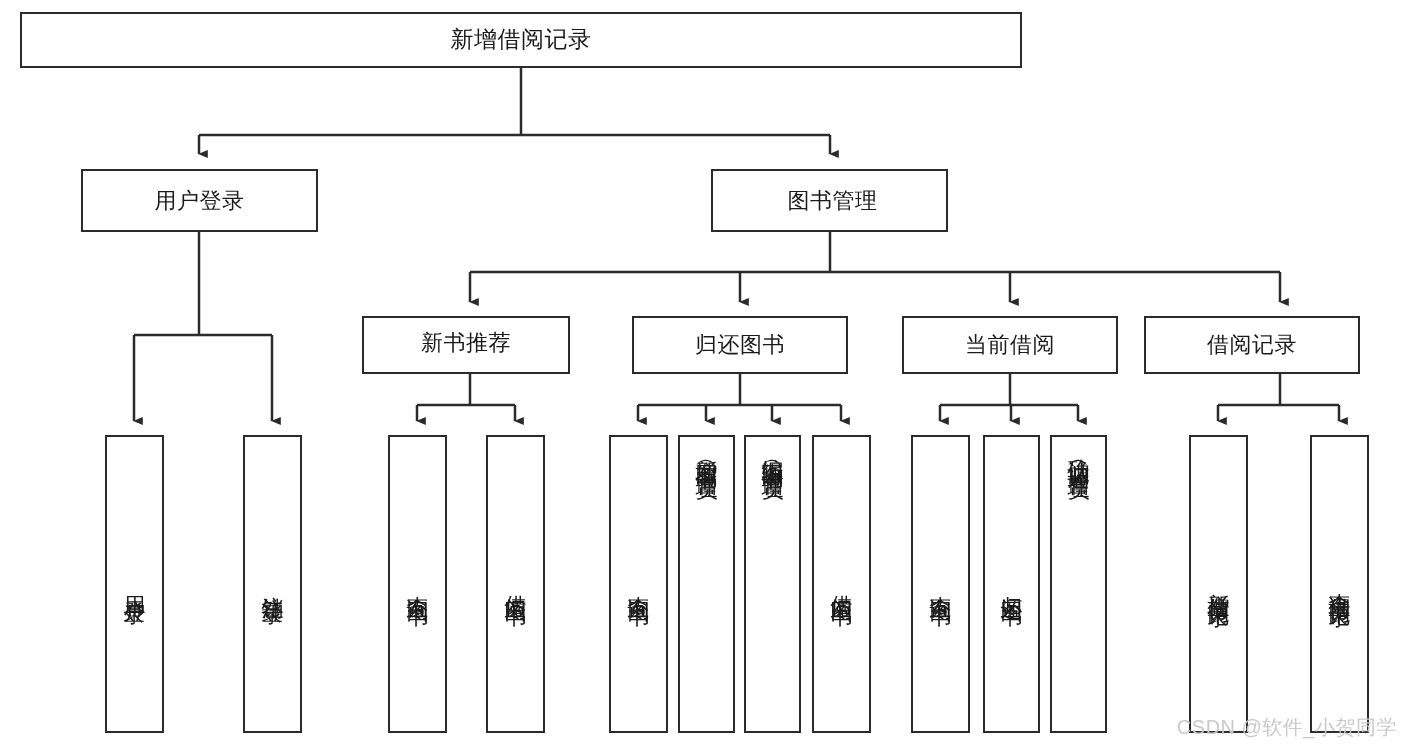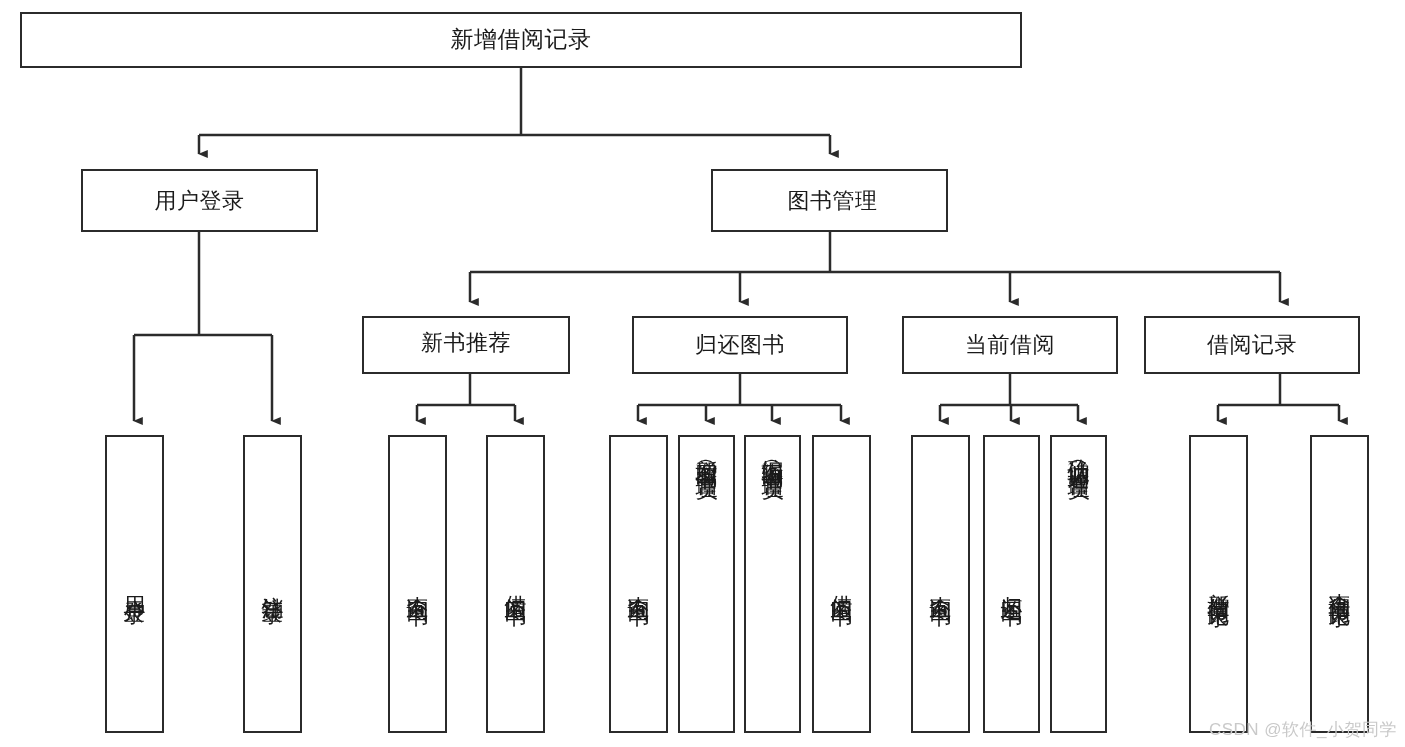--- a/index.html
+++ b/index.html
@@ -62,21 +62,21 @@
     white-space: nowrap;
   }
   .node.vertical.leaf-mid {
     align-items: center;
     padding-top: 0;
   }
   #watermark {
     position: absolute;
     right: 8px;
     bottom: 6px;
-    font-size: 17px;
+    font-size: 20px;
     color: #c9c9c9;
     letter-spacing: 0.5px;
     z-index: 6;
     white-space: nowrap;
     font-family: "Liberation Sans", "DejaVu Sans", sans-serif;
   }
 </style>
 </head>
 <body>
 

